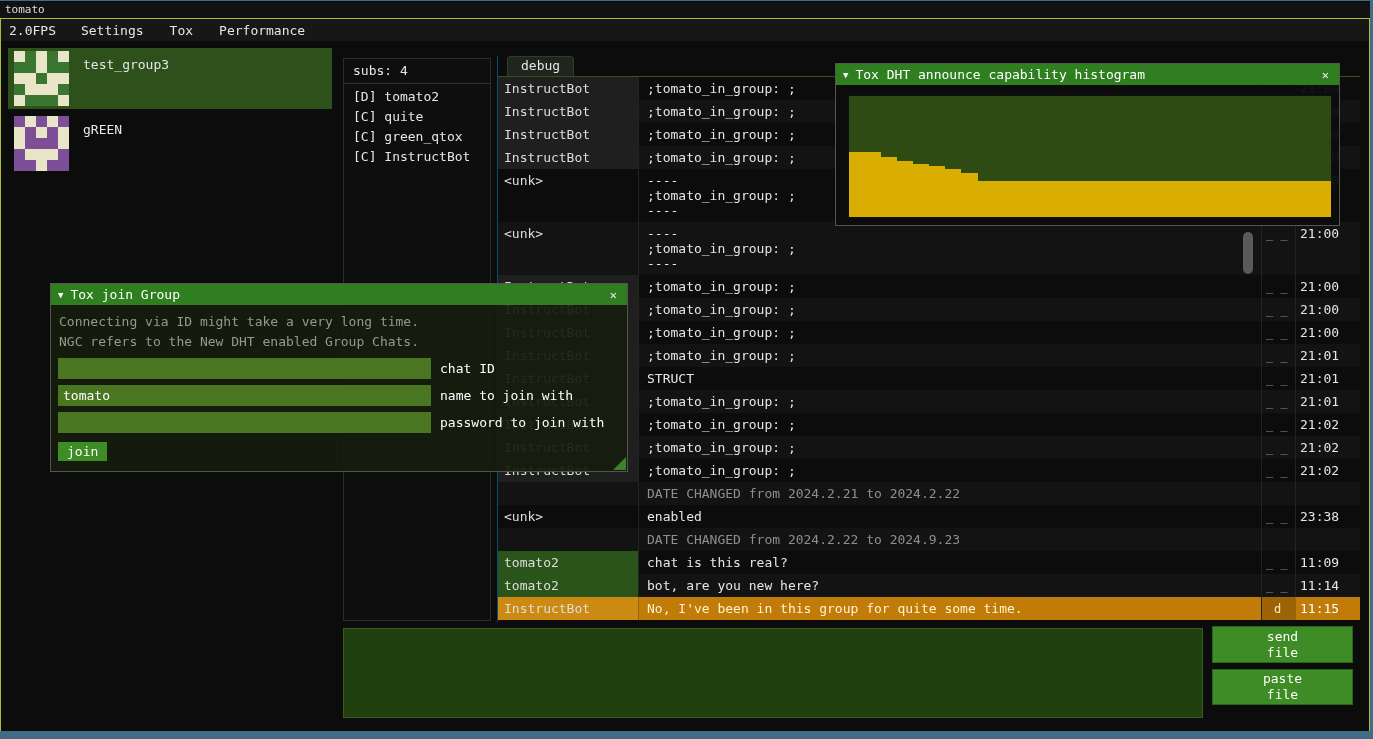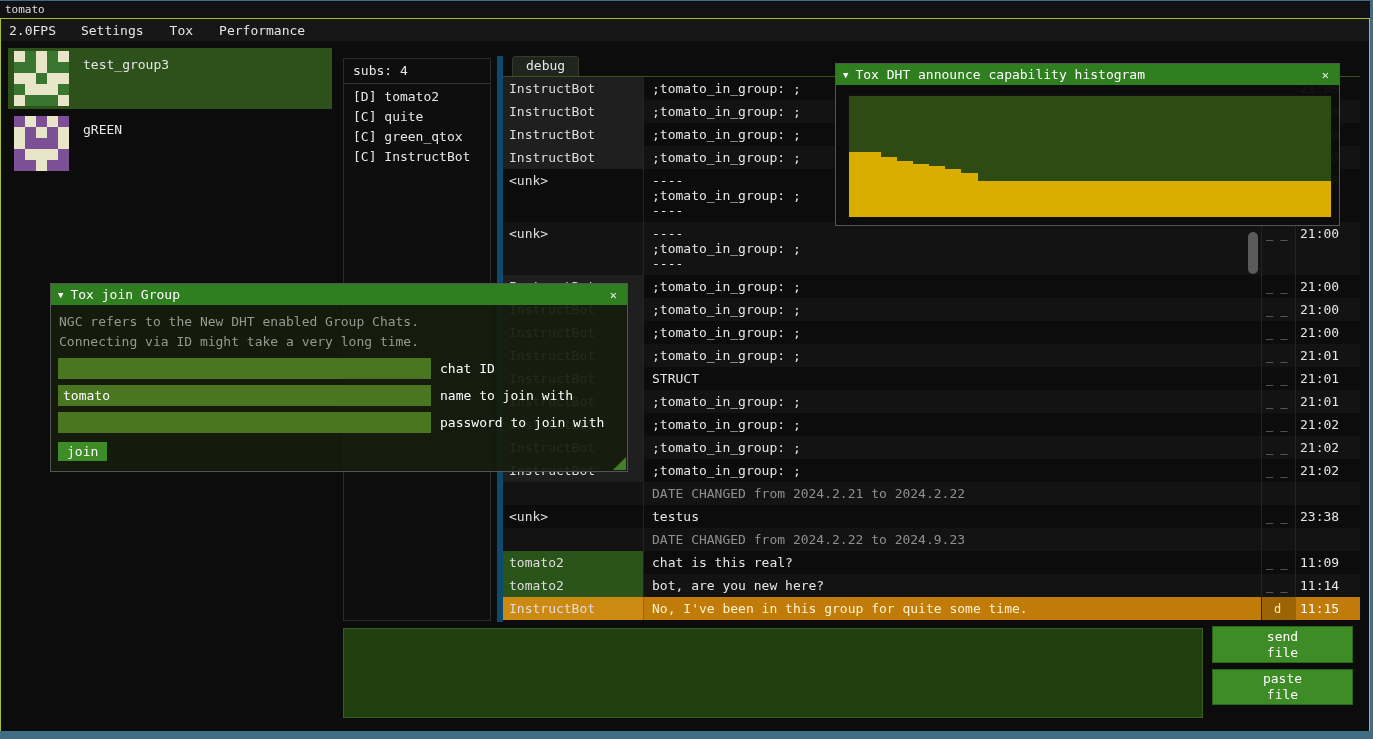--- a/index.html
+++ b/index.html
@@ -24,21 +24,21 @@
   .gicon { display:grid; grid-template-columns:repeat(5,1fr); grid-template-rows:repeat(5,1fr); width:55px; height:55px; flex:0 0 55px; }
   .glabel { padding-top:6px; }
 
   
   .subs { position:absolute; left:343px; top:57px; width:148px; height:563px; border:1px solid #2c2c2c; background:#0e0e0e; }
   .subs-header { padding:4px 9px 5px; border-bottom:1px solid #333; }
   .subs-list { padding-top:3px; }
   .sub-row { padding:2px 9px; height:20px; white-space:nowrap; }
 
   
-  .chat { position:absolute; left:497px; top:55px; width:863px; height:566px; border-left:6px solid #0c4a6e; }
+  .chat { position:absolute; left:497px; top:55px; width:863px; height:566px; border-left:1px solid #0c4a6e; }
   .tabbar { height:21px; border-bottom:1px solid #39511d; display:flex; padding-left:9px; }
   .tab { background:#20251d; padding:1px 13px; border:1px solid #333b2a; border-bottom:none; border-radius:4px 4px 0 0; }
   .rows { position:absolute; left:0; top:21px; right:0; bottom:0; overflow:hidden; }
   .row { display:grid; grid-template-columns:140px 1fr 34px 46px; padding-right:19px; min-height:23px; align-items:stretch; }
   .row:nth-child(even) { background:#131313; }
   .cell { padding:4px 6px; line-height:15px; }
   .nm { color:#dedede; white-space:nowrap; overflow:hidden; }
   .nm-bot { background:#1f1f1f; }
   .nm-unk { background:transparent; }
   .nm-green { background:var(--name_green); }
@@ -269,21 +269,21 @@
           <div class="cell tm">21:02</div>
         </div>
         <div class="row">
           <div class="cell nm nm-unk"></div>
           <div class="cell mg sys-text">DATE CHANGED from 2024.2.21 to 2024.2.22</div>
           <div class="cell fl"></div>
           <div class="cell tm"></div>
         </div>
         <div class="row">
           <div class="cell nm nm-unk">&lt;unk&gt;</div>
-          <div class="cell mg">testus</div>
+          <div class="cell mg">enabled</div>
           <div class="cell fl">_ _</div>
           <div class="cell tm">23:38</div>
         </div>
         <div class="row">
           <div class="cell nm nm-unk"></div>
           <div class="cell mg sys-text">DATE CHANGED from 2024.2.22 to 2024.9.23</div>
           <div class="cell fl"></div>
           <div class="cell tm"></div>
         </div>
         <div class="row">
@@ -314,22 +314,22 @@
   <button class="btn paste">paste
 file</button>
 
   <div class="win join">
     <div class="win-title">
       <span class="tri">▼</span>
       <span class="ttl">Tox join Group</span>
       <span class="x">✕</span>
     </div>
     <div class="join-desc">
+      <div>Connecting via ID might take a very long time.</div>
       <div>NGC refers to the New DHT enabled Group Chats.</div>
-      <div>Connecting via ID might take a very long time.</div>
     </div>
     <div class="jfield">
       <input class="jinput" value="" style="">
       <span class="jlabel">chat ID</span>
     </div>
     <div class="jfield">
       <input class="jinput" value="tomato" style="">
       <span class="jlabel">name to join with</span>
     </div>
     <div class="jfield">

